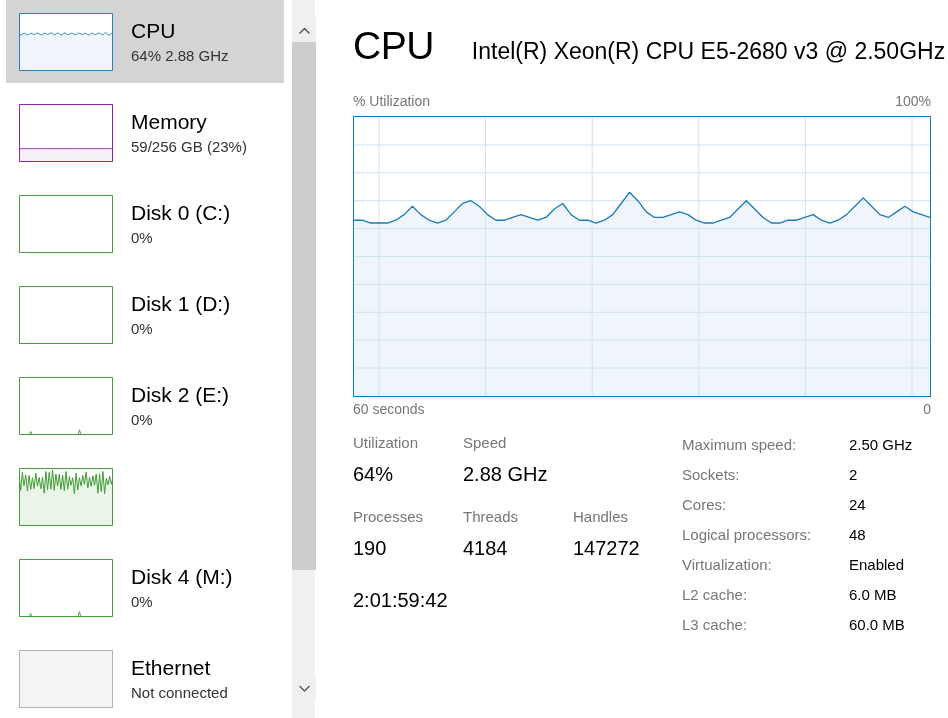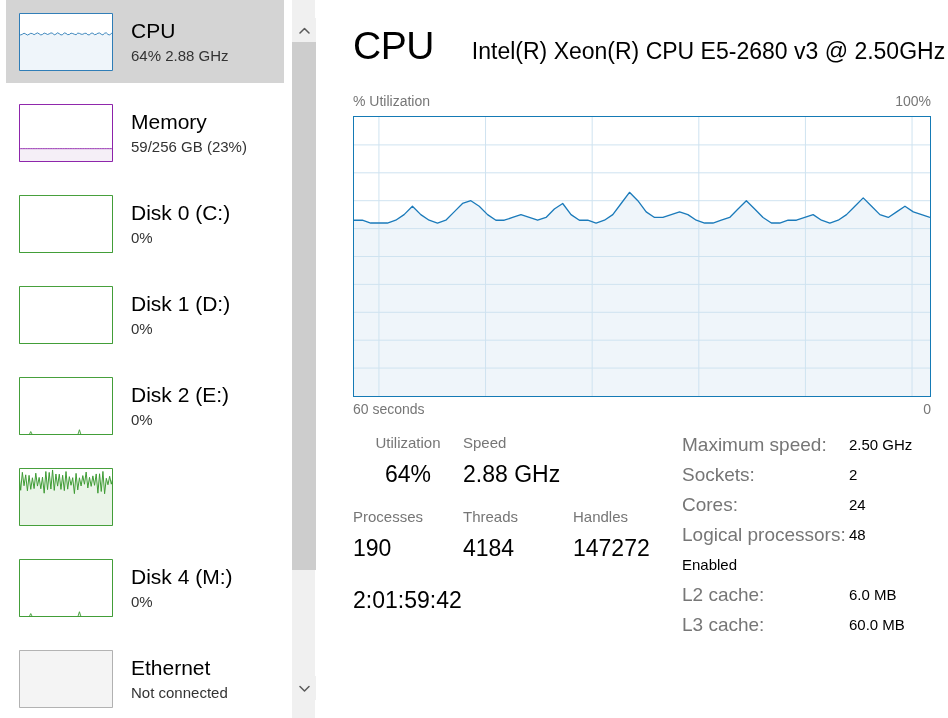--- a/index.html
+++ b/index.html
@@ -162,47 +162,47 @@
   }
   .stat-row { display: flex; }
   .stat-block { display: flex; flex-direction: column; }
   .stat-label {
     font-size: 15px;
     line-height: 22px;
     color: #767676;
     white-space: nowrap;
   }
   .stat-value {
-    font-size: 23px;
+    font-size: 20px;
     line-height: 40px;
     font-weight: 400;
     color: #000000;
     white-space: nowrap;
   }
-  #row-a .stat-block:nth-child(1) { width: 110px; align-items: center; }
+  #row-a .stat-block:nth-child(1) { width: 110px; }
   #row-b { margin-top: 12px; }
   #row-b .stat-block:nth-child(1) { width: 110px; }
   #row-b .stat-block:nth-child(2) { width: 110px; }
   #row-c { margin-top: 12px; }
 
   
   #specs {
     position: absolute;
     left: 366px; top: 434px;
     width: 250px;
   }
   .spec-row {
     display: flex;
     height: 30px;
     align-items: flex-start;
   }
   .spec-key {
     width: 167px;
     flex: 0 0 167px;
-    font-size: 19px;
+    font-size: 15px;
     line-height: 22px;
     color: #767676;
     white-space: nowrap;
   }
   .spec-val {
     font-size: 15px;
     line-height: 22px;
     color: #000000;
     white-space: nowrap;
   }
@@ -412,20 +412,21 @@
         </div>
         <div class="spec-row">
           <span class="spec-key">Cores:</span>
           <span class="spec-val">24</span>
         </div>
         <div class="spec-row">
           <span class="spec-key">Logical processors:</span>
           <span class="spec-val">48</span>
         </div>
         <div class="spec-row">
+          <span class="spec-key">Virtualization:</span>
           <span class="spec-val">Enabled</span>
         </div>
         <div class="spec-row">
           <span class="spec-key">L2 cache:</span>
           <span class="spec-val">6.0 MB</span>
         </div>
         <div class="spec-row">
           <span class="spec-key">L3 cache:</span>
           <span class="spec-val">60.0 MB</span>
         </div>

